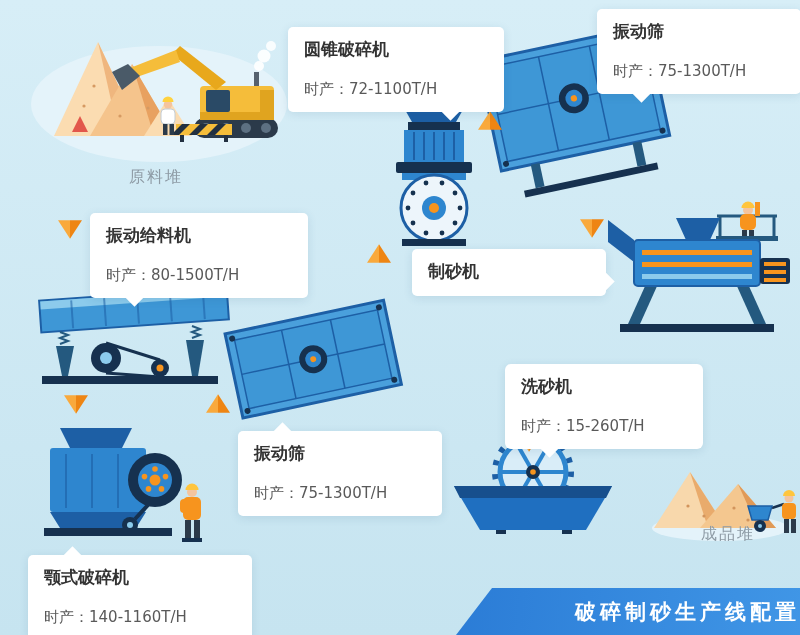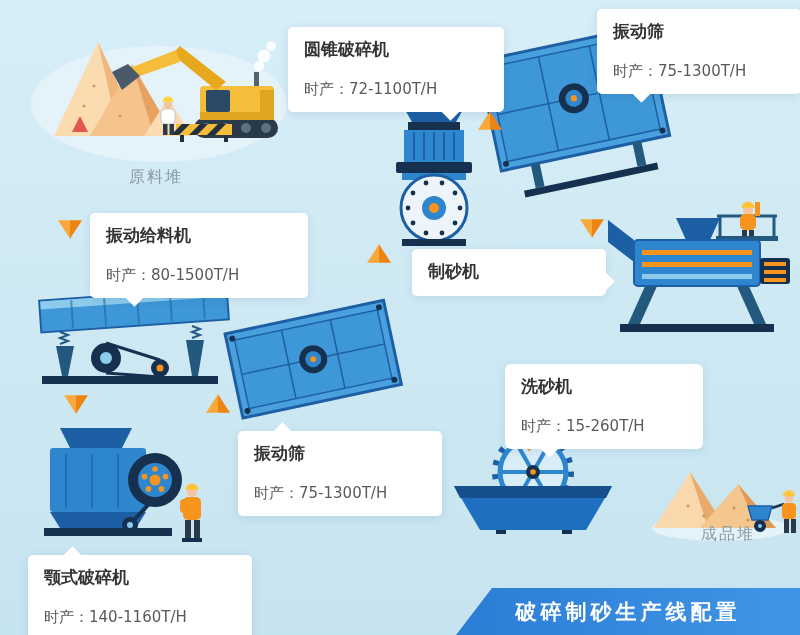--- a/index.html
+++ b/index.html
@@ -26,21 +26,21 @@
   .callout-title { font-size:17px; font-weight:600; color:#333; white-space:nowrap; }
   .callout-capacity { font-size:15px; color:#595959; margin-top:19px; white-space:nowrap; }
   .pile-label {
     position:absolute; z-index:2; font-size:16px; color:#8e9ba5;
     letter-spacing:2px; text-align:center;
   }
   .banner {
     position:absolute; right:0; bottom:0; width:344px; height:47px; z-index:6;
     background:linear-gradient(96deg,#2b7cd6 0%,#4096e6 100%);
     clip-path:polygon(36px 0, 100% 0, 100% 100%, 0 100%);
-    display:flex; align-items:center; justify-content:center;
+    display:flex; align-items:center; justify-content:flex-end;
   }
   .banner-text { color:#fff; font-size:21px; font-weight:bold; letter-spacing:4px; }
 </style>
 </head>
 <body>
 
 <div class="stage">
 
   <div class="illus" style="left:28px; top:6px;">
     <svg width="262" height="162" viewBox="0 0 262 162">

